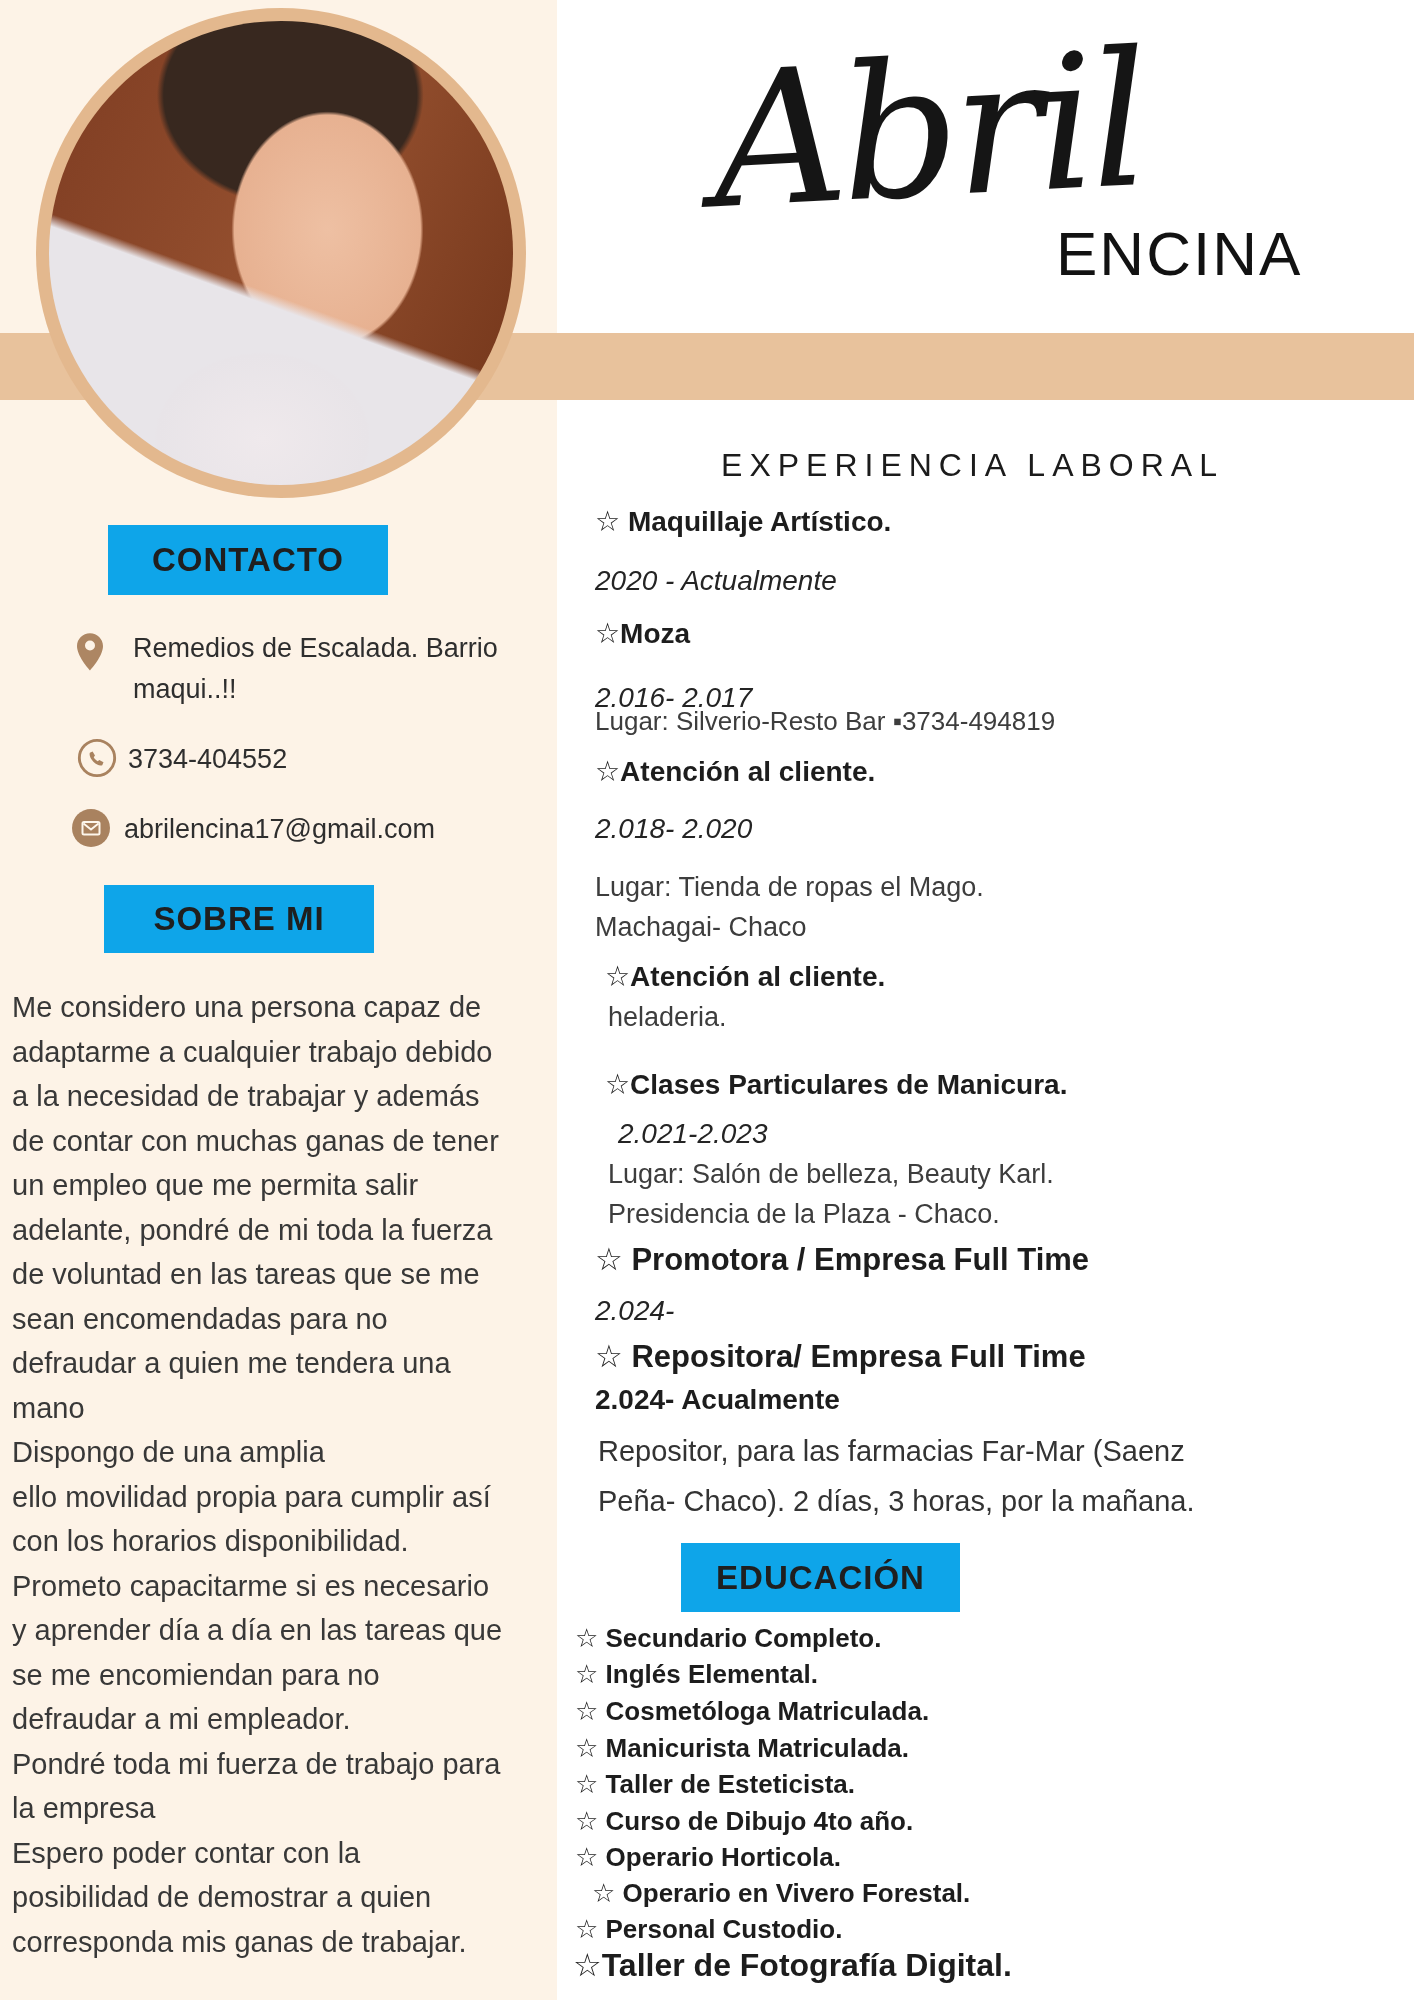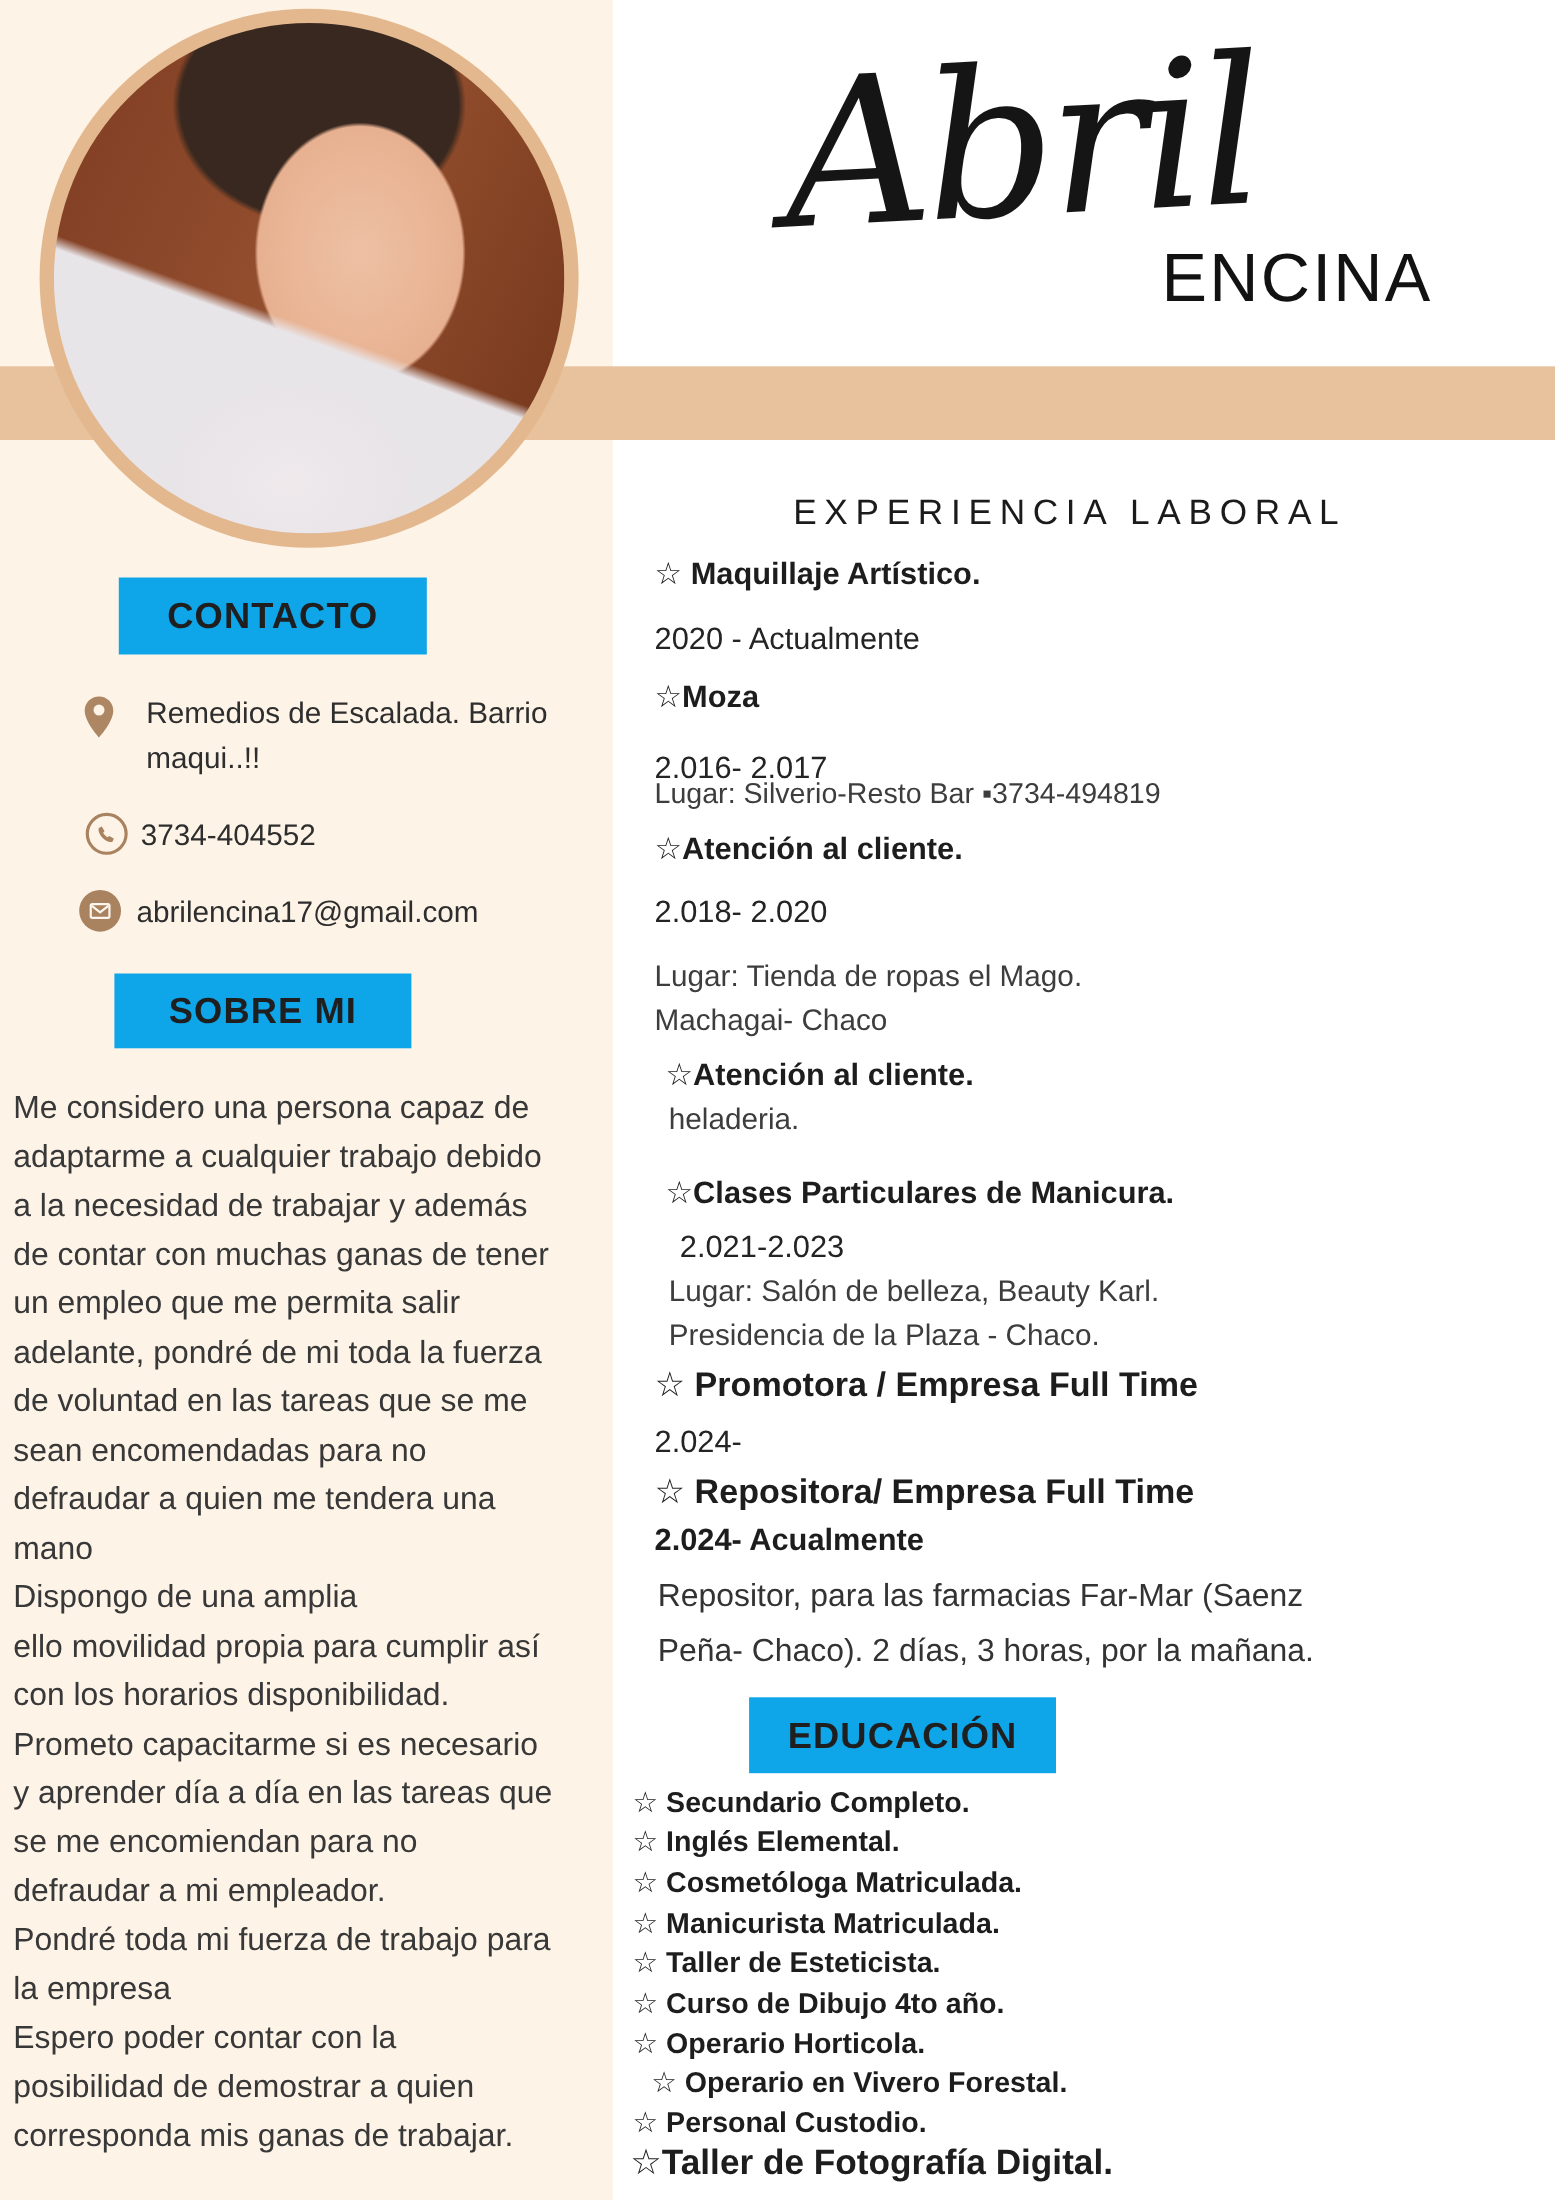--- a/index.html
+++ b/index.html
@@ -45,21 +45,21 @@
   .contact-text{font-size:27px;color:#2e2e2e;font-weight:400;}
   
   .about-block{position:absolute;left:12px;top:985px;width:545px;line-height:44.5px;
     font-size:29px;color:#383838;font-weight:400;}
   .about-block div{white-space:nowrap;}
   
   .xp-head{position:absolute;left:530px;top:447px;width:885px;text-align:center;
     font-size:32px;font-weight:500;letter-spacing:7px;color:#1b1b1b;white-space:nowrap;}
   .xp-title{font-size:28px;font-weight:700;color:#1d1d1d;}
   .xp-title-lg{font-size:31px;font-weight:700;color:#1d1d1d;}
-  .xp-date{font-size:28px;font-weight:500;color:#242424;}
+  .xp-date{font-size:28px;font-weight:500;color:#242424;font-style:italic;}
   .xp-date-b{font-size:28px;font-weight:700;color:#1d1d1d;}
   .xp-light{font-size:27px;font-weight:400;color:#3d3d3d;}
   .xp-light-sm{font-size:26px;font-weight:400;color:#3d3d3d;}
   .xp-body{font-size:29px;font-weight:400;color:#333333;}
   
   .edu-item{font-size:26px;font-weight:700;color:#1d1d1d;}
   .edu-item-lg{font-size:32px;font-weight:700;color:#1d1d1d;}
 </style>
 </head>
 <body>

